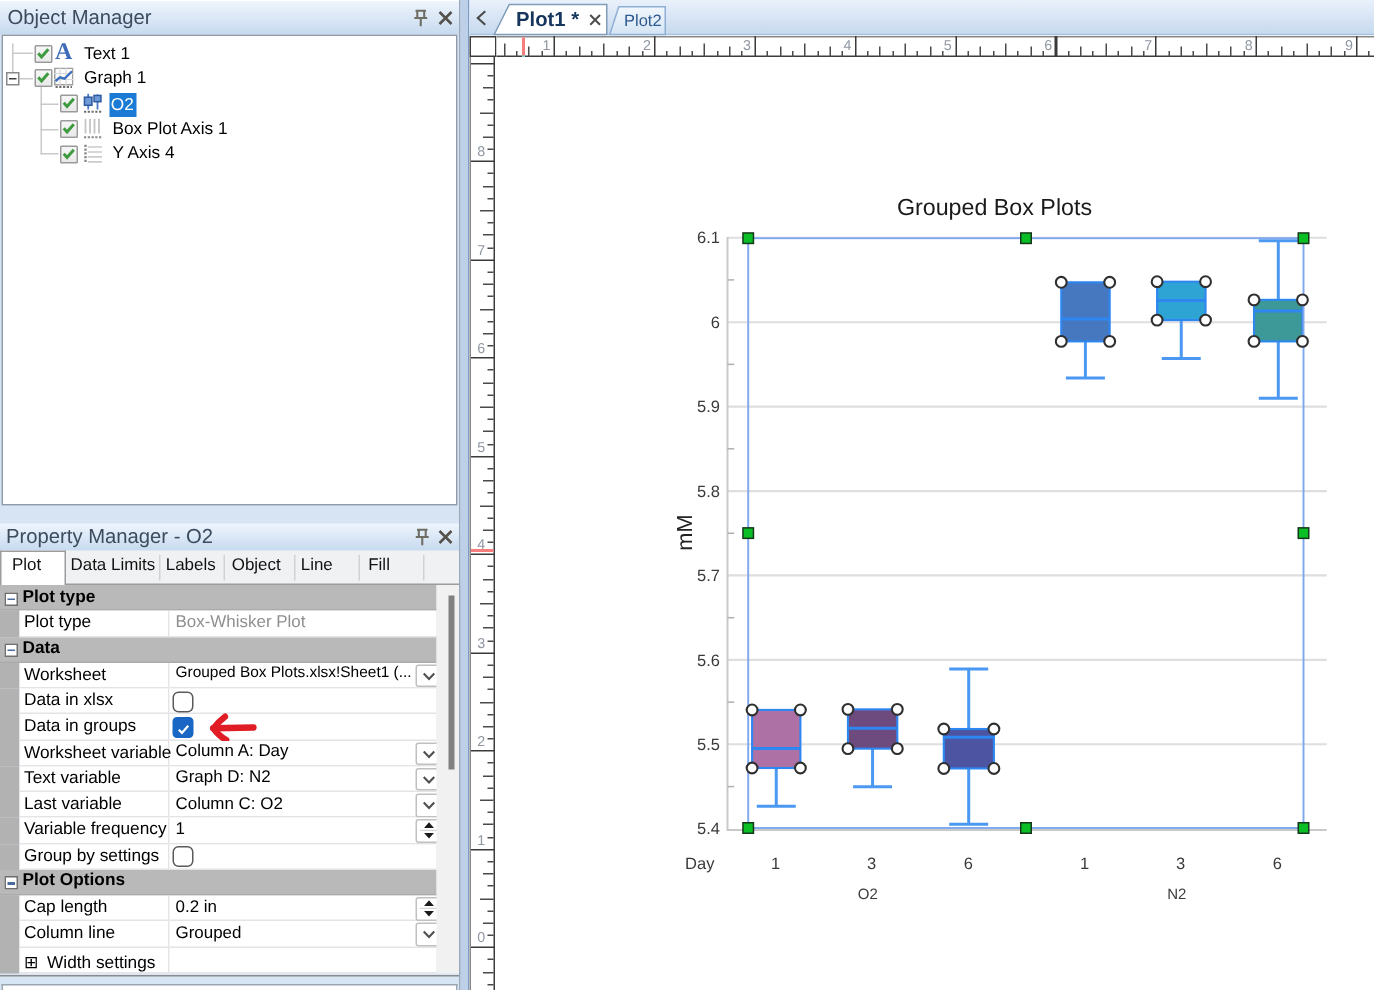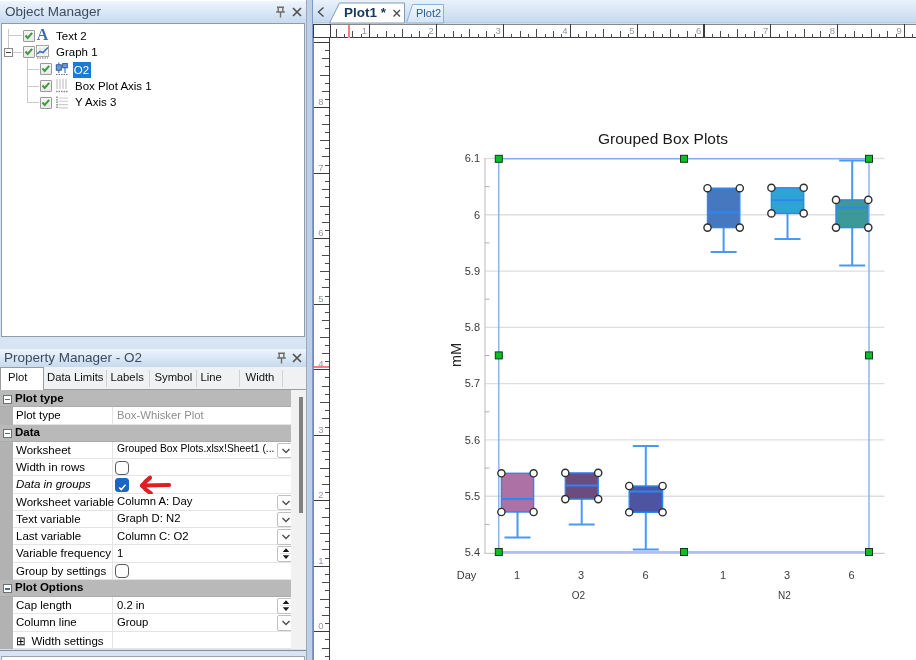--- a/index.html
+++ b/index.html
@@ -62,46 +62,46 @@
     <path d="M1 12.5 H13" stroke="#707070" stroke-width="1.2" stroke-dasharray="1.5 1"></path>
   </svg>
 <svg class="abs" style="left:55px;top:79px" width="14" height="14" viewBox="0 0 14 14">
     <path d="M2 0 V10 M5 0 V10 M8 0 V10 M11 0 V10" stroke="#c4c4c4" stroke-width="1.2"></path>
     <path d="M1 12.5 H13" stroke="#8a8a8a" stroke-width="1.4" stroke-dasharray="1.5 1"></path>
   </svg>
 <svg class="abs" style="left:55px;top:95.5px" width="14" height="14" viewBox="0 0 14 14">
     <path d="M2 0.5 V13" stroke="#8a8a8a" stroke-width="1.6" stroke-dasharray="1.5 1"></path>
     <path d="M3.5 2 H13 M3.5 5.3 H13 M3.5 8.6 H13 M3.5 11.9 H13" stroke="#cccccc" stroke-width="1.1"></path>
   </svg>
-<div style="position:absolute;left:56px;top:29.5px;font-size:11.5px;color:#000;">Text 2</div>
+<div style="position:absolute;left:56px;top:29.5px;font-size:11.5px;color:#000;">Text 1</div>
 <div style="position:absolute;left:56px;top:46px;font-size:11.5px;color:#000;">Graph 1</div>
 <div style="position:absolute;left:72.5px;top:61.5px;width:18px;height:16px;background:#1a7ad4;color:#fff;font-size:11.5px;line-height:16px;text-align:center;">O2</div>
 <div style="position:absolute;left:75px;top:79.5px;font-size:11.5px;color:#000;">Box Plot Axis 1</div>
-<div style="position:absolute;left:75px;top:96px;font-size:11.5px;color:#000;">Y Axis 3</div>
+<div style="position:absolute;left:75px;top:96px;font-size:11.5px;color:#000;">Y Axis 4</div>
 <div style="position:absolute;left:0;top:349px;width:306px;height:18px;background:linear-gradient(#eef5fd,#c7daef);"></div>
 <div style="position:absolute;left:4px;top:350px;font-size:13.5px;color:#3c4b5e;">Property Manager - O2</div>
 <svg class="abs" style="left:276px;top:352px" width="11" height="13" viewBox="0 0 11 13">
     <path d="M2 1.2 H9 M3.2 1.2 V6 H7.8 V1.2 M1.2 6 H9.8 M5.5 6 V11.5" stroke="#6e6e64" stroke-width="1.4" fill="none"></path>
   </svg>
 <svg class="abs" style="left:292px;top:353px" width="10" height="10" viewBox="0 0 10 10">
     <path d="M1 1 L9 9 M9 1 L1 9" stroke="#55504a" stroke-width="1.7"></path>
   </svg>
 <div style="position:absolute;left:0;top:367px;width:306px;height:23px;background:#f0f1f2;border-bottom:1px solid #9c9c9c;"></div>
 <div style="position:absolute;left:106px;top:370px;width:1px;height:17px;background:#d2d2d2;"></div>
 <div style="position:absolute;left:148.5px;top:370px;width:1px;height:17px;background:#d2d2d2;"></div>
 <div style="position:absolute;left:196px;top:370px;width:1px;height:17px;background:#d2d2d2;"></div>
 <div style="position:absolute;left:238.5px;top:370px;width:1px;height:17px;background:#d2d2d2;"></div>
 <div style="position:absolute;left:281.5px;top:370px;width:1px;height:17px;background:#d2d2d2;"></div>
 <div style="position:absolute;left:0;top:367px;width:44px;height:23px;background:#fff;border:1px solid #9c9c9c;border-bottom:none;"></div>
 <div style="position:absolute;left:8px;top:371px;font-size:11.3px;color:#111;">Plot</div>
 <div style="position:absolute;left:47px;top:371px;font-size:11.3px;color:#111;">Data Limits</div>
 <div style="position:absolute;left:110.5px;top:371px;font-size:11.3px;color:#111;">Labels</div>
-<div style="position:absolute;left:154.5px;top:371px;font-size:11.3px;color:#111;">Symbol</div>
+<div style="position:absolute;left:154.5px;top:371px;font-size:11.3px;color:#111;">Object</div>
 <div style="position:absolute;left:200.5px;top:371px;font-size:11.3px;color:#111;">Line</div>
-<div style="position:absolute;left:245.5px;top:371px;font-size:11.3px;color:#111;">Width</div>
+<div style="position:absolute;left:245.5px;top:371px;font-size:11.3px;color:#111;">Fill</div>
 <div style="position:absolute;left:0;top:390.00px;width:290.5px;height:17.25px;background:#b9b9b9;border-bottom:1px solid #ababab;"></div>
 <div style="position:absolute;left:2.5px;top:394.50px;width:9px;height:9px;background:#fff;border:1px solid #6f6f6f;"></div>
 <div style="position:absolute;left:4.5px;top:398.50px;width:5px;height:1.4px;background:#4a6a9a;"></div>
 <div style="position:absolute;left:15px;top:391.50px;font-size:11.5px;font-weight:bold;color:#000;">Plot type</div>
 <div style="position:absolute;left:0;top:407.25px;width:13px;height:17.25px;background:#b2b2b2;"></div>
 <div style="position:absolute;left:13px;top:407.25px;width:99.5px;height:17.25px;background:#fff;border-bottom:1px solid #e4e4e4;border-right:1px solid #e4e4e4;"></div>
 <div style="position:absolute;left:112.5px;top:407.25px;width:178px;height:17.25px;background:#fff;border-bottom:1px solid #e4e4e4;"></div>
 <div style="position:absolute;left:16px;top:409.25px;font-size:11.5px;color:#000;">Plot type</div>
 <div style="position:absolute;left:117px;top:408.75px;font-size:11.3px;color:#8f8f8f;">Box-Whisker Plot</div>
 <div style="position:absolute;left:0;top:424.50px;width:290.5px;height:17.25px;background:#b9b9b9;border-bottom:1px solid #ababab;"></div>
@@ -112,26 +112,26 @@
 <div style="position:absolute;left:13px;top:441.75px;width:99.5px;height:17.25px;background:#fff;border-bottom:1px solid #e4e4e4;border-right:1px solid #e4e4e4;"></div>
 <div style="position:absolute;left:112.5px;top:441.75px;width:178px;height:17.25px;background:#fff;border-bottom:1px solid #e4e4e4;"></div>
 <div style="position:absolute;left:16px;top:443.75px;font-size:11.5px;color:#000;">Worksheet</div>
 <div style="position:absolute;left:117px;top:443.25px;width:158px;font-size:10.3px;color:#000;white-space:nowrap;overflow:hidden;">Grouped Box Plots.xlsx!Sheet1 (...</div>
 <div style="position:absolute;left:276.5px;top:442.75px;width:18px;height:15.5px;background:#fff;border:1px solid #c0c0c0;border-radius:2px;"><svg width="16" height="14" viewBox="0 0 16 14">
       <path d="M4.5 5 L8 8.6 L11.5 5" stroke="#4f4f4f" stroke-width="1.4" fill="none"></path>
     </svg></div>
 <div style="position:absolute;left:0;top:459.00px;width:13px;height:17.25px;background:#b2b2b2;"></div>
 <div style="position:absolute;left:13px;top:459.00px;width:99.5px;height:17.25px;background:#fff;border-bottom:1px solid #e4e4e4;border-right:1px solid #e4e4e4;"></div>
 <div style="position:absolute;left:112.5px;top:459.00px;width:178px;height:17.25px;background:#fff;border-bottom:1px solid #e4e4e4;"></div>
-<div style="position:absolute;left:16px;top:461.00px;font-size:11.5px;color:#000;">Width in rows</div>
+<div style="position:absolute;left:16px;top:461.00px;font-size:11.5px;color:#000;">Data in xlsx</div>
 <div style="position:absolute;left:115px;top:460.50px;width:14px;height:14px;background:#fff;border:1.2px solid #5a5a5a;border-radius:4px;"></div>
 <div style="position:absolute;left:0;top:476.25px;width:13px;height:17.25px;background:#b2b2b2;"></div>
 <div style="position:absolute;left:13px;top:476.25px;width:99.5px;height:17.25px;background:#fff;border-bottom:1px solid #e4e4e4;border-right:1px solid #e4e4e4;"></div>
 <div style="position:absolute;left:112.5px;top:476.25px;width:178px;height:17.25px;background:#fff;border-bottom:1px solid #e4e4e4;"></div>
-<div style="position:absolute;left:16px;top:478.25px;font-size:11.5px;color:#000;font-style:italic;">Data in groups</div>
+<div style="position:absolute;left:16px;top:478.25px;font-size:11.5px;color:#000;">Data in groups</div>
 <div style="position:absolute;left:115px;top:477.75px;width:14px;height:14px;background:#1966c4;border:1px solid #1966c4;border-radius:3px;"><svg width="12" height="12" viewBox="0 0 12 12">
       <path d="M3.2 6.5 L5.3 8.6 L9.5 3.8" stroke="#fff" stroke-width="1.5" fill="none"></path>
     </svg></div>
 <svg class="abs" style="left:138px;top:471px" width="36" height="28" viewBox="0 0 36 28">
     <path d="M4.5 14.5 L31 14" stroke="#e01c24" stroke-width="4.2" stroke-linecap="round" fill="none"></path>
     <path d="M4.2 14.7 C6.5 11.5 9 9 12 6.8" stroke="#e01c24" stroke-width="4.2" stroke-linecap="round" fill="none"></path>
     <path d="M4.2 14.3 C6.3 17.5 8.6 19.9 12.8 22.3" stroke="#e01c24" stroke-width="4.2" stroke-linecap="round" fill="none"></path>
   </svg>
 <div style="position:absolute;left:0;top:493.50px;width:13px;height:17.25px;background:#b2b2b2;"></div>
 <div style="position:absolute;left:13px;top:493.50px;width:99.5px;height:17.25px;background:#fff;border-bottom:1px solid #e4e4e4;border-right:1px solid #e4e4e4;"></div>
@@ -183,21 +183,21 @@
 <div style="position:absolute;left:117px;top:598.50px;width:158px;font-size:11.3px;color:#000;white-space:nowrap;overflow:hidden;">0.2 in</div>
 <div style="position:absolute;left:276.5px;top:598.00px;width:18px;height:15.5px;background:#fff;border:1px solid #c0c0c0;border-radius:2px;"><svg width="16" height="14" viewBox="0 0 16 14">
       <path d="M8 1.2 L11.3 5 H4.7 Z" fill="#1a1a1a"></path>
       <path d="M8 12 L4.7 8.3 H11.3 Z" fill="#1a1a1a"></path>
       <path d="M2 6.6 H14" stroke="#d5d5d5" stroke-width="0.8"></path>
     </svg></div>
 <div style="position:absolute;left:0;top:614.25px;width:13px;height:17.25px;background:#b2b2b2;"></div>
 <div style="position:absolute;left:13px;top:614.25px;width:99.5px;height:17.25px;background:#fff;border-bottom:1px solid #e4e4e4;border-right:1px solid #e4e4e4;"></div>
 <div style="position:absolute;left:112.5px;top:614.25px;width:178px;height:17.25px;background:#fff;border-bottom:1px solid #e4e4e4;"></div>
 <div style="position:absolute;left:16px;top:616.25px;font-size:11.5px;color:#000;">Column line</div>
-<div style="position:absolute;left:117px;top:615.75px;width:158px;font-size:11.3px;color:#000;white-space:nowrap;overflow:hidden;">Group</div>
+<div style="position:absolute;left:117px;top:615.75px;width:158px;font-size:11.3px;color:#000;white-space:nowrap;overflow:hidden;">Grouped</div>
 <div style="position:absolute;left:276.5px;top:615.25px;width:18px;height:15.5px;background:#fff;border:1px solid #c0c0c0;border-radius:2px;"><svg width="16" height="14" viewBox="0 0 16 14">
       <path d="M4.5 5 L8 8.6 L11.5 5" stroke="#4f4f4f" stroke-width="1.4" fill="none"></path>
     </svg></div>
 <div style="position:absolute;left:0;top:631.50px;width:13px;height:17.25px;background:#b2b2b2;"></div>
 <div style="position:absolute;left:13px;top:631.50px;width:99.5px;height:17.25px;background:#fff;border-bottom:1px solid #e4e4e4;border-right:1px solid #e4e4e4;"></div>
 <div style="position:absolute;left:112.5px;top:631.50px;width:178px;height:17.25px;background:#fff;border-bottom:1px solid #e4e4e4;"></div>
 <div style="position:absolute;left:16px;top:633.50px;font-size:11.5px;color:#000;">⊞ Width settings</div>
 <div style="position:absolute;left:290.5px;top:390px;width:15.5px;height:259px;background:#f1f1f1;"></div>
 <div style="position:absolute;left:298.5px;top:397px;width:4.5px;height:116px;background:#818181;"></div>
 <div style="position:absolute;left:305.5px;top:390px;width:1px;height:260px;background:#a0a0a0;"></div>

